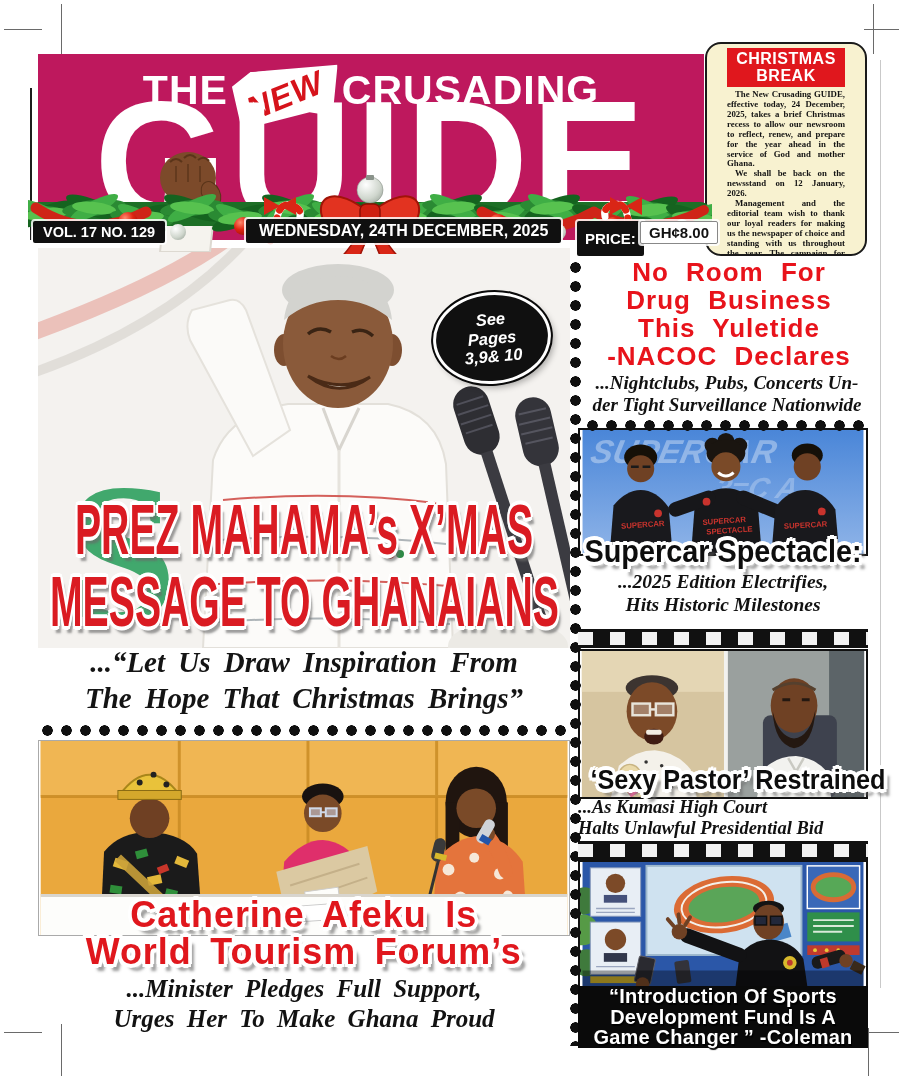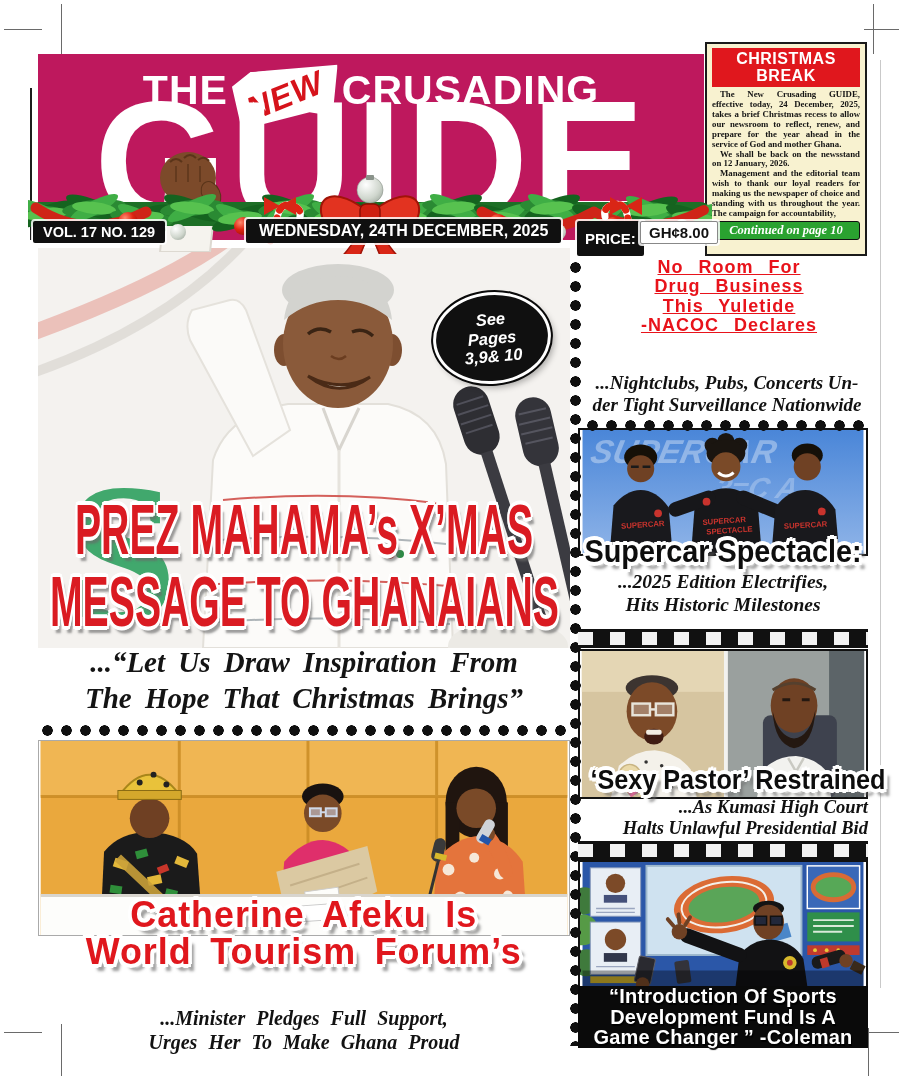--- a/index.html
+++ b/index.html
@@ -18,21 +18,21 @@
   .new-ribbon{width:112px;height:56px;background:#fff;transform:rotate(-7deg);margin:0 -4px;position:relative;top:6px;
               display:flex;align-items:center;justify-content:center;border-radius:4px;
               clip-path:polygon(4% 22%,22% 0,100% 6%,90% 96%,70% 84%,8% 100%);
               box-shadow:2px 3px 4px rgba(0,0,0,.25);}
   .new-text{color:#d6131b;font-size:33px;font-weight:bold;font-style:italic;transform:rotate(-15deg);letter-spacing:1px;}
   .guide-word{position:absolute;top:36px;left:0;width:100%;text-align:center;color:#fff;font-weight:bold;
               font-size:170px;line-height:0.84;letter-spacing:3px;}
 
   
   .break-box{position:absolute;left:705px;top:42px;width:162px;height:214px;background:#f8f2d0;
-             border:2px solid #1a1a1a;border-radius:0;padding:4px 5px;box-sizing:border-box;z-index:3;overflow:hidden;}
+             border:2px solid #1a1a1a;border-radius:16px;padding:4px 20px;box-sizing:border-box;z-index:3;overflow:hidden;}
   .break-header{background:#e0171d;color:#fff;text-align:center;font-weight:bold;font-size:16px;line-height:1.06;
                 padding:3px 0 2px;letter-spacing:.5px;}
   .break-body p{margin:0;font-family:"Liberation Serif","DejaVu Serif",serif;font-weight:bold;font-size:8.8px;
                 line-height:1.13;text-align:justify;text-indent:8px;color:#141414;}
   .break-cont{margin-top:2px;background:#2aa230;border:1px solid #111;border-radius:3px;color:#fff;text-align:center;
               font-style:italic;font-weight:bold;font-size:12.5px;font-family:"Liberation Serif","DejaVu Serif",serif;padding:1px 0;}
 
   
   .pill{position:absolute;background:#101010;color:#fff;font-weight:bold;border-radius:2px;padding:3px 10px;z-index:9;
         white-space:nowrap;box-shadow:0 0 0 2px rgba(255,255,255,.85);}
@@ -81,27 +81,27 @@
   #dots-right1{left:583px;top:419px;width:287px;}
   .dots-v{position:absolute;left:569px;top:258px;width:13px;height:788px;z-index:7;
           background-image:radial-gradient(circle,#101010 5px,rgba(0,0,0,0) 5.5px);
           background-size:13px 19px;background-repeat:repeat-y;}
 
   
   .hl-tourism{position:absolute;left:38px;top:896px;width:532px;z-index:7;}
   .hl-tourism .t-line{display:flex;justify-content:center;height:37px;align-items:center;}
   .hl-tourism .txt{display:inline-block;font-size:37px;font-weight:bold;color:#e0171d;letter-spacing:1px;
                    word-spacing:8px;white-space:nowrap;transform:scaleX(.97);}
-  .sub-tourism{position:absolute;left:38px;top:1006px;width:532px;text-align:center;color:#121212;z-index:7;
+  .sub-tourism{position:absolute;left:38px;top:974px;width:532px;text-align:center;color:#121212;z-index:7;
                font-family:"Liberation Serif","DejaVu Serif",serif;font-weight:bold;font-style:italic;
-               font-size:20px;line-height:1.2;word-spacing:6px;}
+               font-size:25px;line-height:1.2;word-spacing:6px;}
 
   
   .hl-nacoc{position:absolute;left:588px;top:258px;width:282px;text-align:center;z-index:7;}
-  .hl-nacoc .n-line{font-size:18px;font-weight:bold;color:#e8131b;letter-spacing:1px;word-spacing:9px;line-height:1.08;text-decoration:underline;}
+  .hl-nacoc .n-line{font-size:26px;font-weight:bold;color:#e8131b;letter-spacing:1px;word-spacing:9px;line-height:1.08;}
   .sub-nacoc{position:absolute;left:582px;top:372px;width:290px;text-align:center;color:#111;z-index:7;
              font-family:"Liberation Serif","DejaVu Serif",serif;font-weight:bold;font-style:italic;
              font-size:19px;line-height:1.18;}
 
   
   .hl-supercar{position:absolute;left:574px;top:534px;width:298px;display:flex;justify-content:center;z-index:7;}
   .hl-supercar .txt{display:inline-block;font-size:31px;font-weight:bold;color:#0d0d0d;transform:scaleX(.93);
                     white-space:nowrap;}
   .sub-supercar{position:absolute;left:578px;top:570px;width:290px;text-align:center;color:#111;z-index:7;
                 font-family:"Liberation Serif","DejaVu Serif",serif;font-weight:bold;font-style:italic;
@@ -109,21 +109,21 @@
 
   
   .film{position:absolute;height:13px;border-top:3px solid #111;border-bottom:3px solid #111;z-index:7;
         background:repeating-linear-gradient(90deg,#f2f2f2 0 15px,#111 15px 32px);}
   #film1{left:578px;top:629px;width:290px;}
   #film2{left:578px;top:841px;width:290px;}
 
   
   .hl-pastor{position:absolute;left:574px;top:764px;width:298px;display:flex;justify-content:flex-start;z-index:7;}
   .hl-pastor .txt{display:inline-block;font-size:28px;font-weight:bold;color:#0d0d0d;transform:scaleX(.9);white-space:nowrap;}
-  .sub-pastor{position:absolute;left:578px;top:797px;width:290px;text-align:right;color:#111;z-index:7;
+  .sub-pastor{position:absolute;left:578px;top:797px;width:290px;text-align:left;color:#111;z-index:7;
               font-family:"Liberation Serif","DejaVu Serif",serif;font-weight:bold;font-style:italic;
               font-size:18.5px;line-height:1.15;}
 
   
   .band-sports{position:absolute;left:578px;top:986px;width:290px;height:62px;background:#0a0a0a;display:flex;
                flex-direction:column;justify-content:center;z-index:7;}
   .band-sports .b-line{color:#fff;font-weight:bold;font-size:20px;line-height:1.03;text-align:center;letter-spacing:.2px;
                        text-shadow:1px 2px 1px #000;}
 </style>
 </head>

